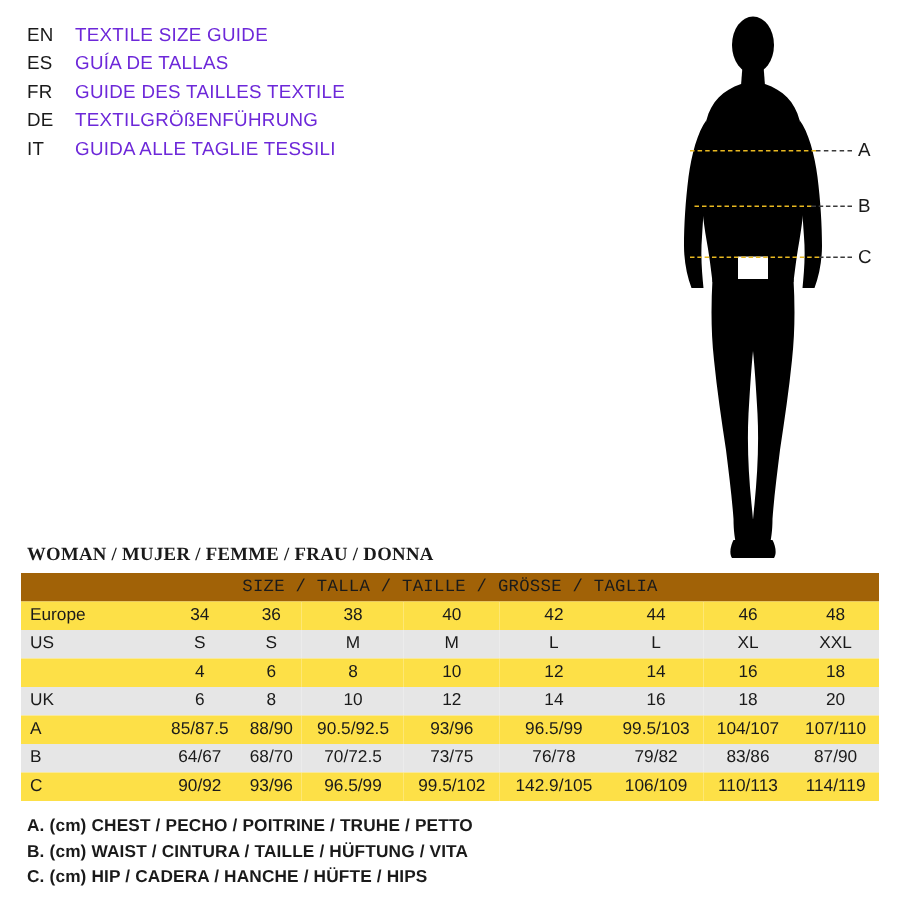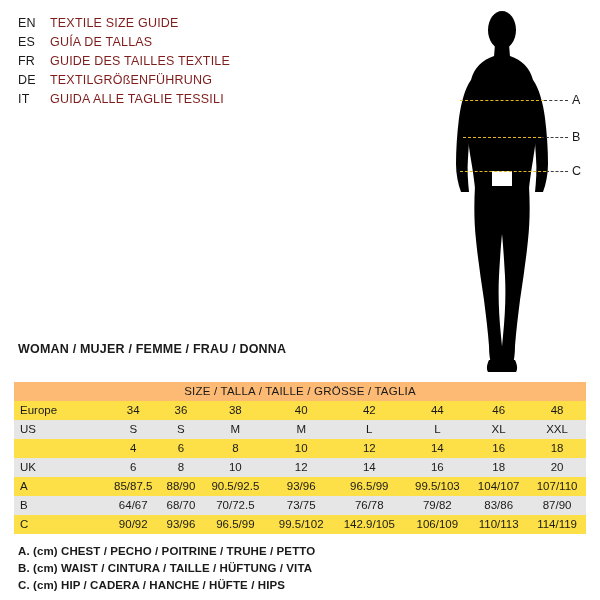--- a/index.html
+++ b/index.html
@@ -29,21 +29,21 @@
     height: 19px;
     font-size: 12.5px;
     letter-spacing: 0.2px;
   }
   .lang-code {
     width: 32px;
     flex: 0 0 32px;
     color: #1a1a1a;
   }
   .lang-text {
-    color: #7f1d1d;
+    color: #6d28d9;
   }
 
   
   #figure-wrap {
     position: absolute;
     left: 430px;
     top: 8px;
     width: 160px;
     height: 370px;
   }
@@ -60,24 +60,25 @@
   .measure-label {
     position: absolute;
     font-size: 12.5px;
     color: #1a1a1a;
   }
 
   
   #woman-title {
     position: absolute;
     left: 18px;
-    top: 342px;
+    top: 362px;
     font-size: 12.5px;
     font-weight: bold;
     letter-spacing: 0.2px;
+    font-family: Liberation Serif, serif;
   }
 
   #size-table {
     position: absolute;
     left: 14px;
     top: 382px;
     width: 572px;
     border-collapse: collapse;
     font-size: 11.5px;
   }
@@ -87,21 +88,22 @@
     line-height: 19px;
     text-align: center;
     font-weight: normal;
   }
   #size-table th.label-col, #size-table td.label-col {
     text-align: left;
     padding-left: 6px;
     width: 86px;
   }
   tr.header-row {
-    background: #fdba74;
+    background: #a16207;
+    font-family: Liberation Mono, monospace;
   }
   tr.header-row th {
     text-align: left;
     padding-left: 6px;
     font-size: 11.5px;
     letter-spacing: 0.2px;
   }
   tr.shade-a { background: #e6e6e6; }
   tr.shade-b { background: #fde047; }
 

